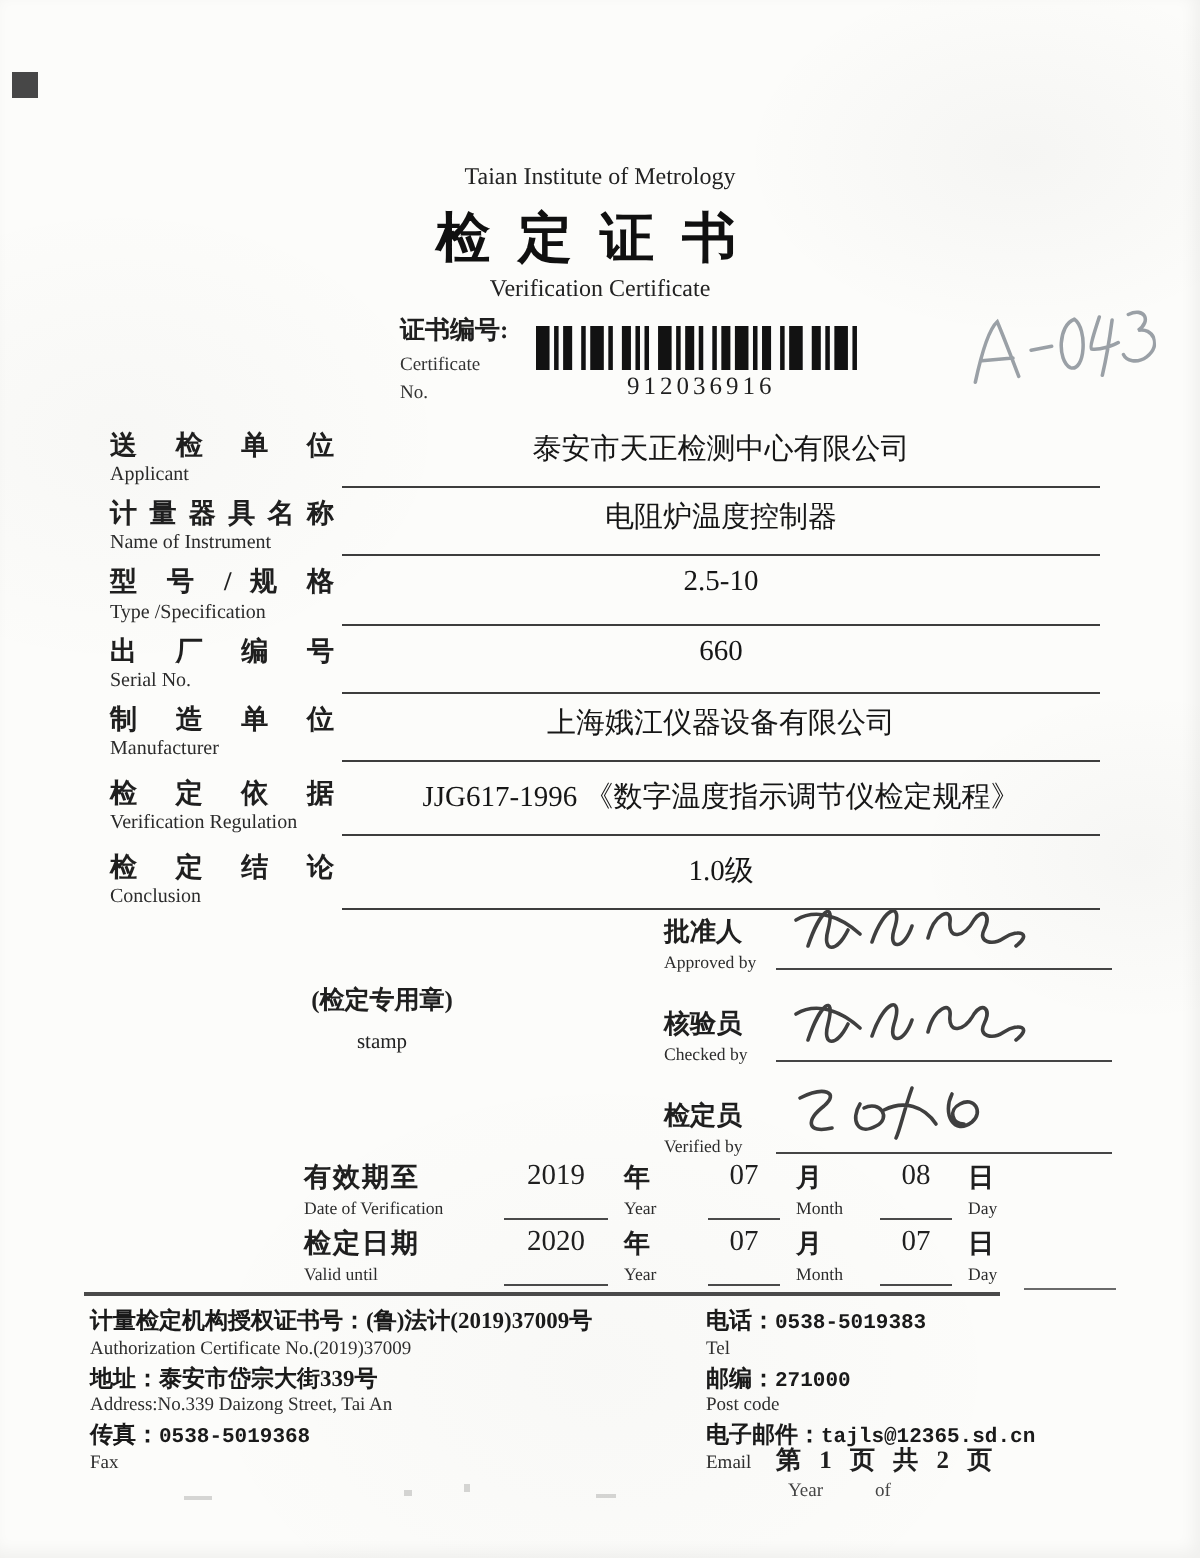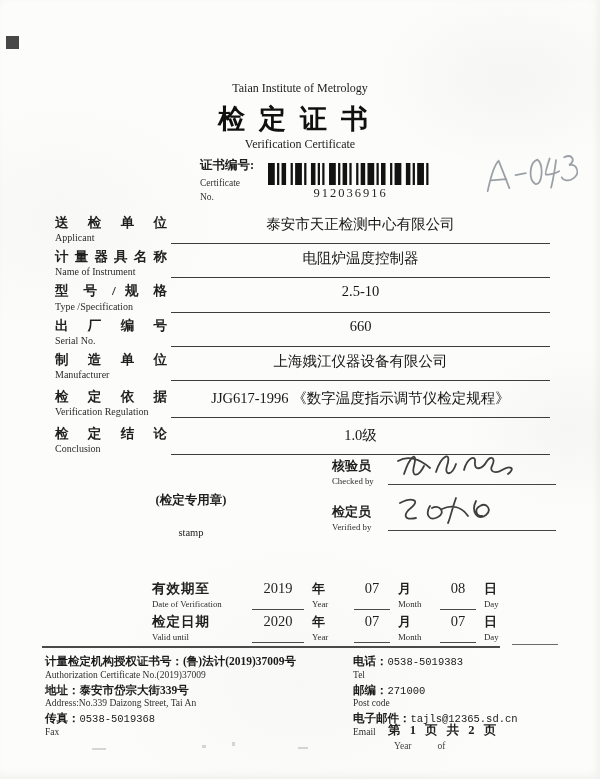--- a/index.html
+++ b/index.html
@@ -27,21 +27,21 @@
   .fields{position:absolute;left:55px;top:214px;right:50px;}
   .frow{display:flex;margin-bottom:4px;}
   .flabel{width:112px;flex:none;padding-top:1px;}
   .flabel .cn{font-size:13.5px;font-weight:bold;text-align:justify;text-align-last:justify;line-height:1.2;}
   .flabel .en{font-size:10px;color:#2b2b2b;line-height:1.2;margin-top:1px;}
   .fvalue{flex:1;margin-left:4px;border-bottom:1.6px solid #3d3d3d;text-align:center;
           font-size:14.5px;padding:1px 0 7px 0;color:#161616;}
   .frow.tall{margin-top:7px;}
   .stamp-note{position:absolute;left:116px;top:492px;width:150px;text-align:center;}
   .stamp-note .cn{font-size:12.5px;font-weight:bold;}
-  .stamp-note .en{font-size:10.5px;margin-top:18px;color:#222;}
+  .stamp-note .en{font-size:10.5px;margin-top:7px;color:#222;}
   .sigs{position:absolute;left:332px;top:446px;width:224px;}
   .sigrow{position:relative;height:46px;}
   .sig-label{position:absolute;left:0;top:11px;}
   .sig-label .cn{font-size:13px;font-weight:bold;}
   .sig-label .en{font-size:8.8px;color:#2d2d2d;margin-top:1px;}
   .sig-line{position:absolute;left:56px;right:0;bottom:7px;border-bottom:1.3px solid #454545;}
   .sig-svg{position:absolute;left:58px;top:-4px;}
   .dates{position:absolute;left:152px;top:580px;}
   .drow{display:flex;height:30px;margin-bottom:3px;}
   .dl{width:100px;flex:none;}
@@ -52,21 +52,21 @@
   .dunit{width:42px;flex:none;display:flex;flex-direction:column;justify-content:space-between;padding:0 0 1px 3px;}
   .dunit .cn{font-size:13px;font-weight:bold;}
   .dunit .en{font-size:8.8px;color:#2d2d2d;}
   .fline1{position:absolute;left:42px;top:646px;width:458px;border-top:2px solid #4a4a4a;}
   .fline2{position:absolute;left:512px;top:644px;width:46px;border-top:1.6px solid #6a6a6a;}
   .fcol{position:absolute;top:654px;}
   .fcol.left{left:45px;width:300px;}
   .fcol.right{left:353px;width:235px;}
   .fcn{font-size:11.5px;font-weight:bold;line-height:1.3;color:#1a1a1a;}
   .fen{font-size:9.5px;line-height:1.25;color:#2e2e2e;margin-bottom:1px;}
-  .fmono{font-family:"Liberation Mono","DejaVu Sans Mono",monospace;font-weight:normal;font-size:10.5px;}
+  .fmono{font-family:"Liberation Mono","DejaVu Sans Mono",monospace;font-weight:bold;font-size:10.5px;}
   .page-ind{position:absolute;left:388px;top:722px;width:180px;}
   .page-ind .cn{font-size:12.5px;font-weight:bold;letter-spacing:3px;}
   .page-ind .en{font-size:9.5px;color:#444;margin-top:2px;}
   .page-ind .en .of{margin-left:26px;}
   .page-ind .en .pg{margin-left:6px;}
   .smudge{position:absolute;background:#b5b5b3;opacity:.55;height:1.5px;}
 </style>
 </head>
 <body>
 
@@ -172,20 +172,30 @@
   </div>
 
   <div class="stamp-note">
     <div class="cn">(检定专用章)</div>
     <div class="en">stamp</div>
   </div>
 
   <div class="sigs">
     <div class="sigrow">
       <div class="sig-label">
+          <div class="cn">批准人</div>
+          <div class="en">Approved by</div>
+        </div>
+      <div class="sig-line"></div>
+      <svg class="sig-svg" width="150" height="46" viewBox="0 0 150 44">
+        <path d="M14,30 C20,12 28,6 24,22 C21,33 28,34 34,22 M8,17 C18,11 30,15 40,24 M46,28 C52,10 62,7 57,22 C54,32 62,32 66,20 M74,26 C77,14 86,10 85,18 C84,27 92,26 97,17 C101,11 106,14 102,22 C99,28 106,30 112,26 C120,21 126,24 118,30" fill="none" stroke="#3f3f3f" stroke-width="1.8" stroke-linecap="round"></path>
+      </svg>
+    </div>
+    <div class="sigrow">
+      <div class="sig-label">
           <div class="cn">核验员</div>
           <div class="en">Checked by</div>
         </div>
       <div class="sig-line"></div>
       <svg class="sig-svg" width="150" height="46" viewBox="0 0 150 44">
         <path d="M14,31 C20,13 28,7 24,23 C21,34 28,35 34,23 M8,18 C18,12 30,16 40,25 M46,29 C52,11 62,8 57,23 C54,33 62,33 66,21 M74,27 C77,15 86,11 85,19 C84,28 92,27 97,18 C101,12 106,15 102,23 C99,29 106,31 112,27 C120,22 126,25 118,31" fill="none" stroke="#3f3f3f" stroke-width="1.8" stroke-linecap="round"></path>
       </svg>
     </div>
     <div class="sigrow">
       <div class="sig-label">

